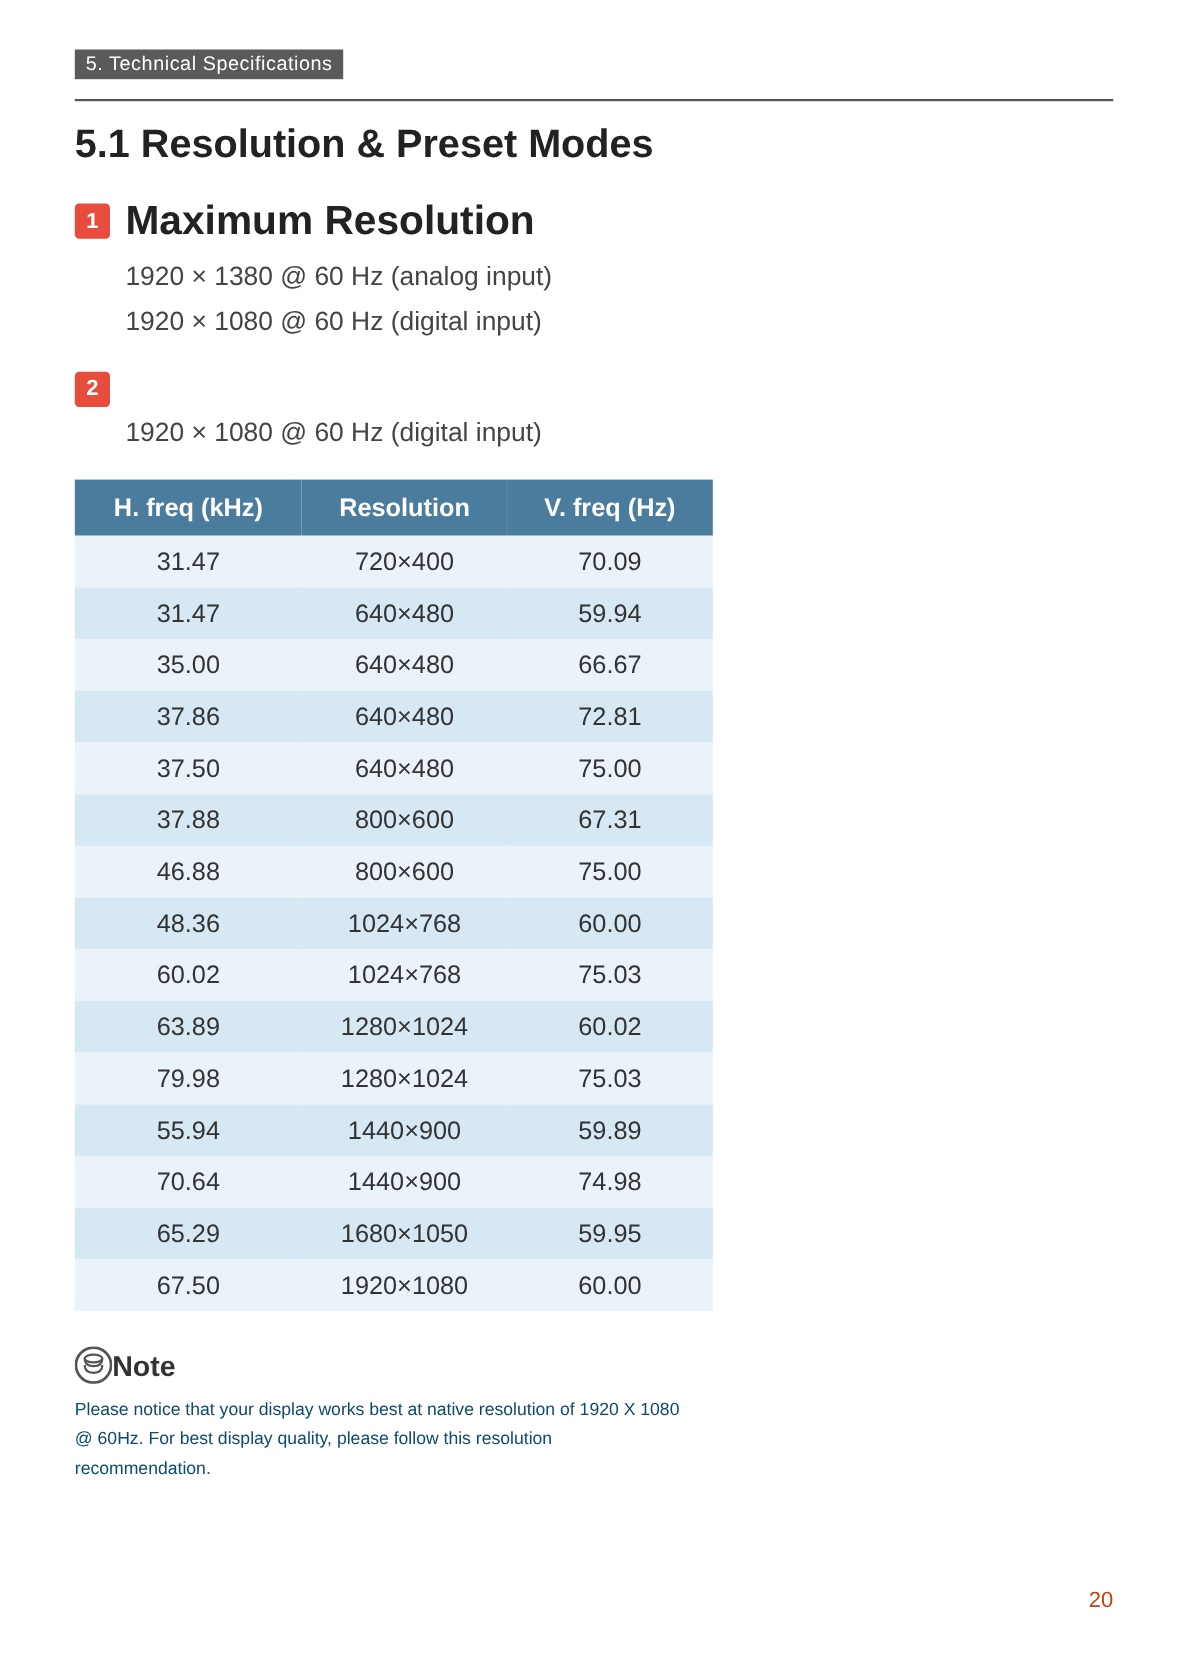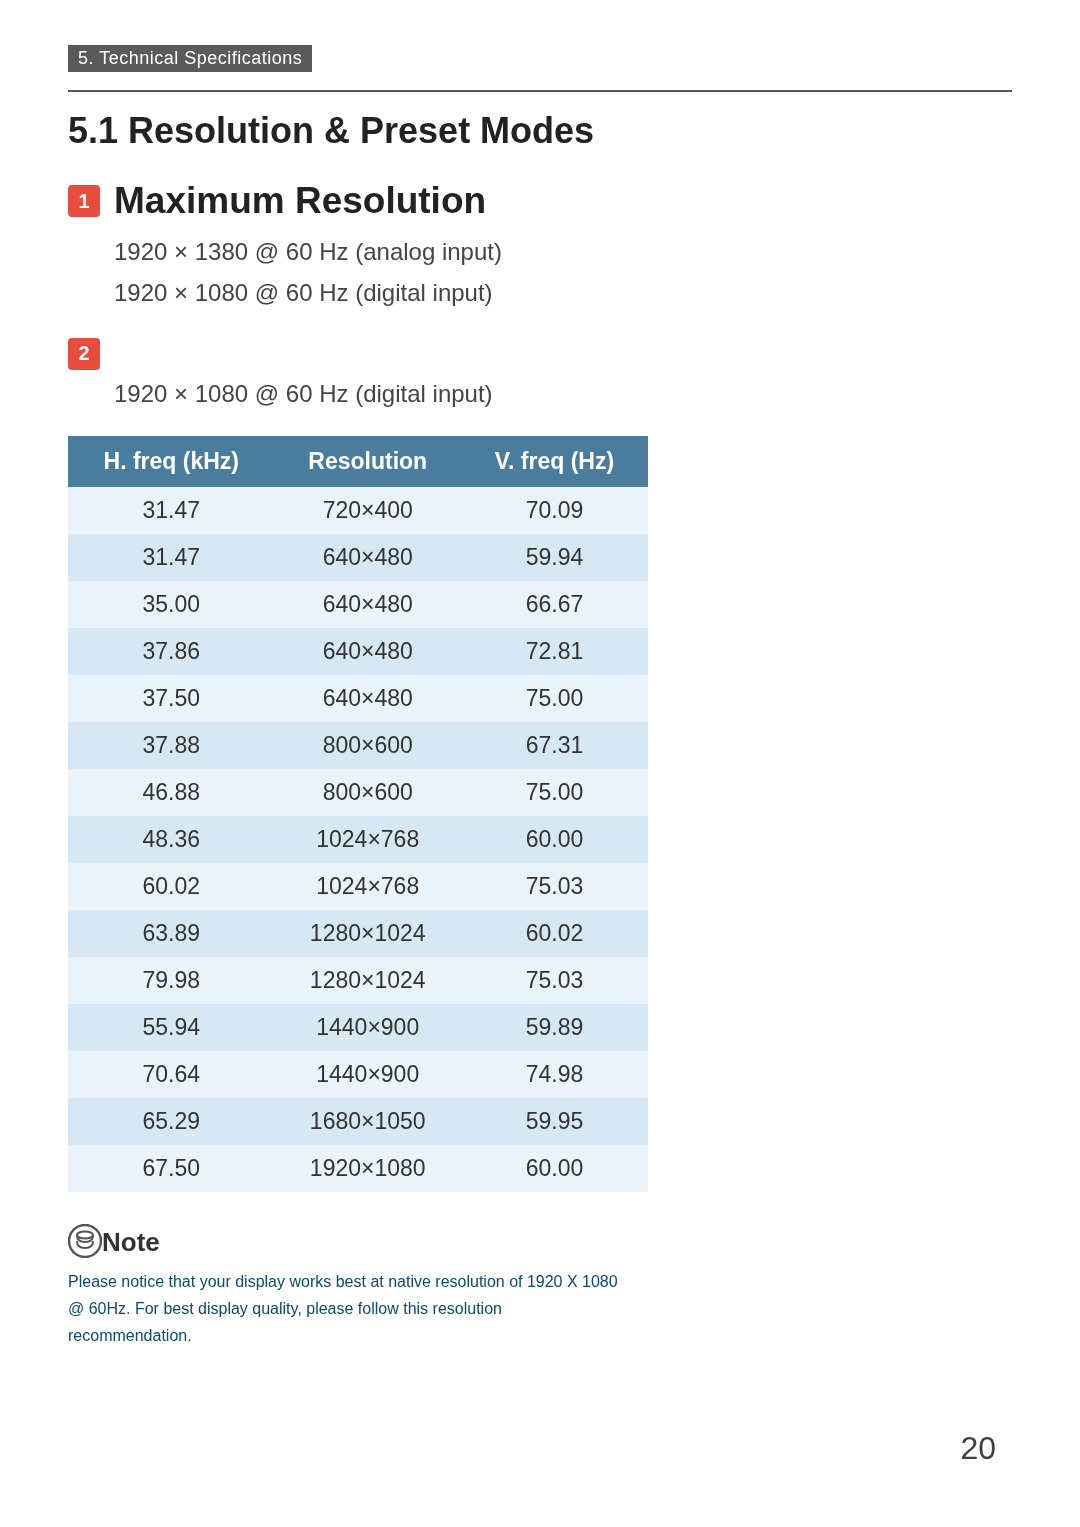--- a/index.html
+++ b/index.html
@@ -147,23 +147,23 @@
     .note-body {
       font-size: 16px;
       color: #0c4a6e;
       line-height: 1.7;
       max-width: 560px;
     }
 
     .page-number {
       position: absolute;
       bottom: 60px;
-      right: 84px;
-      font-size: 32px;
-      color: #404040;
+      right: 68px;
+      font-size: 20px;
+      color: #c2410c;
     }
   </style>
 </head>
 <body>
 
 
 
 
 <div class="breadcrumb-bar">5. Technical Specifications</div>
 

